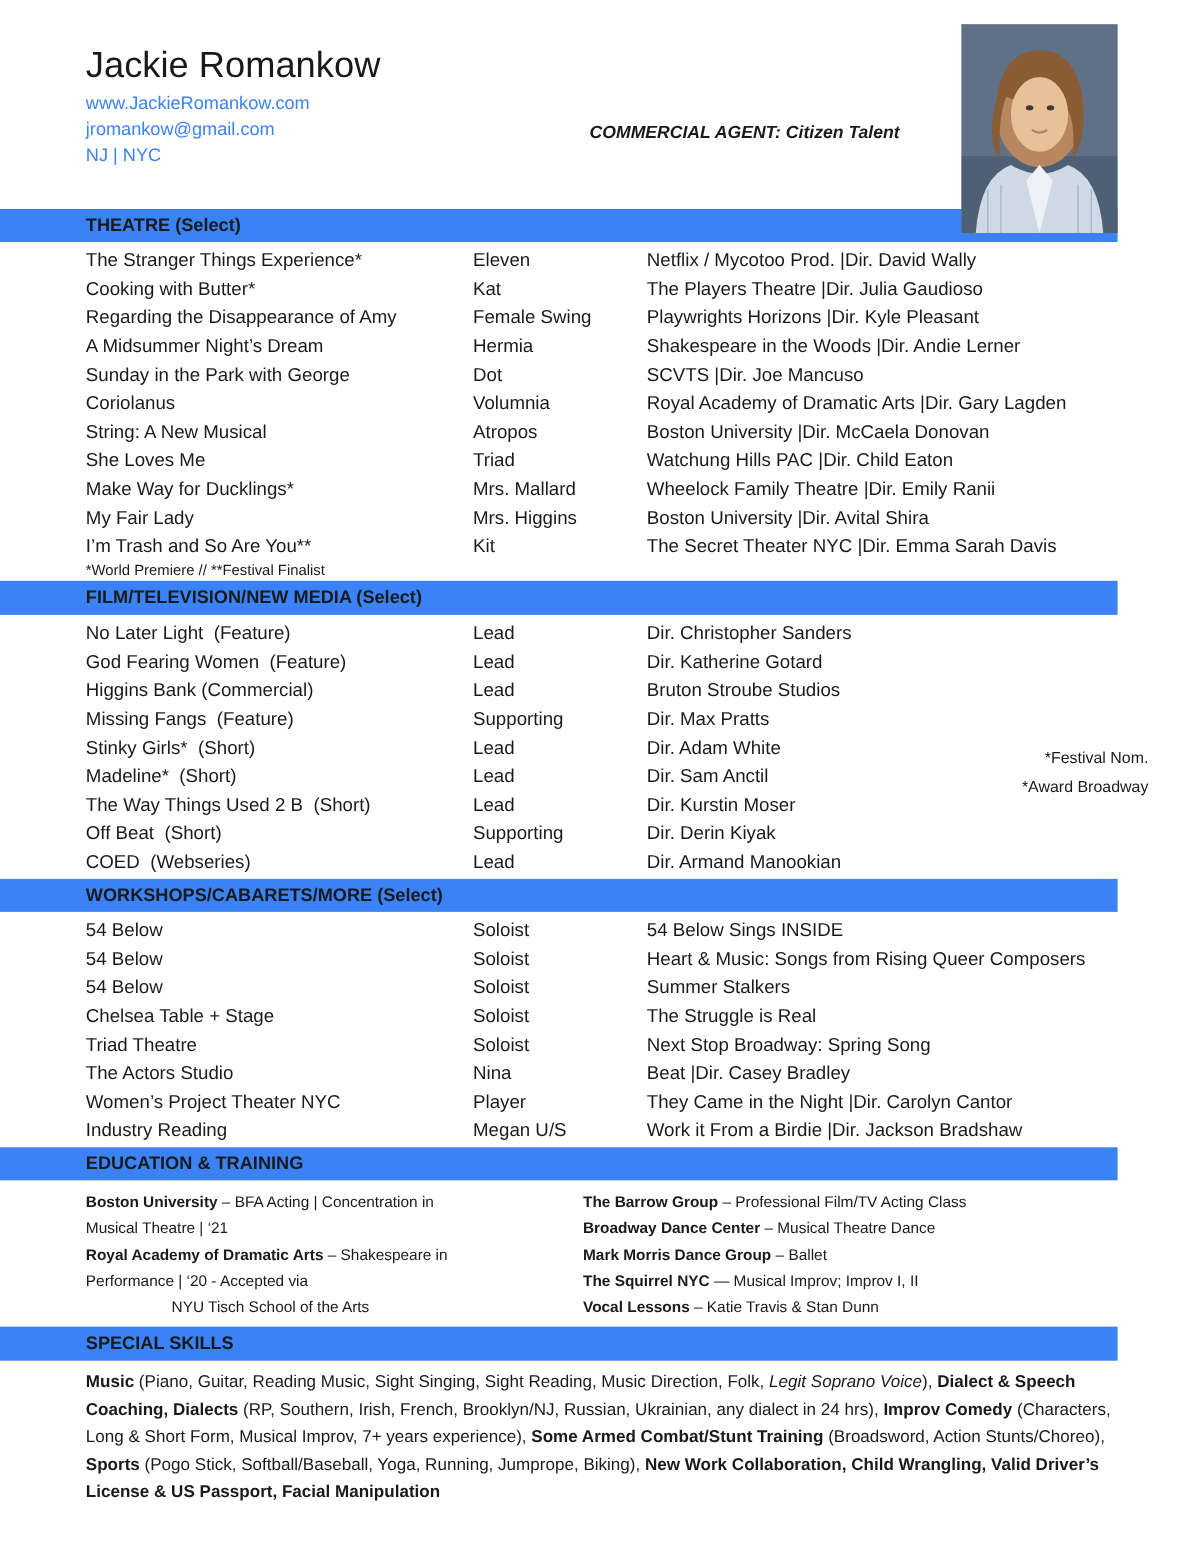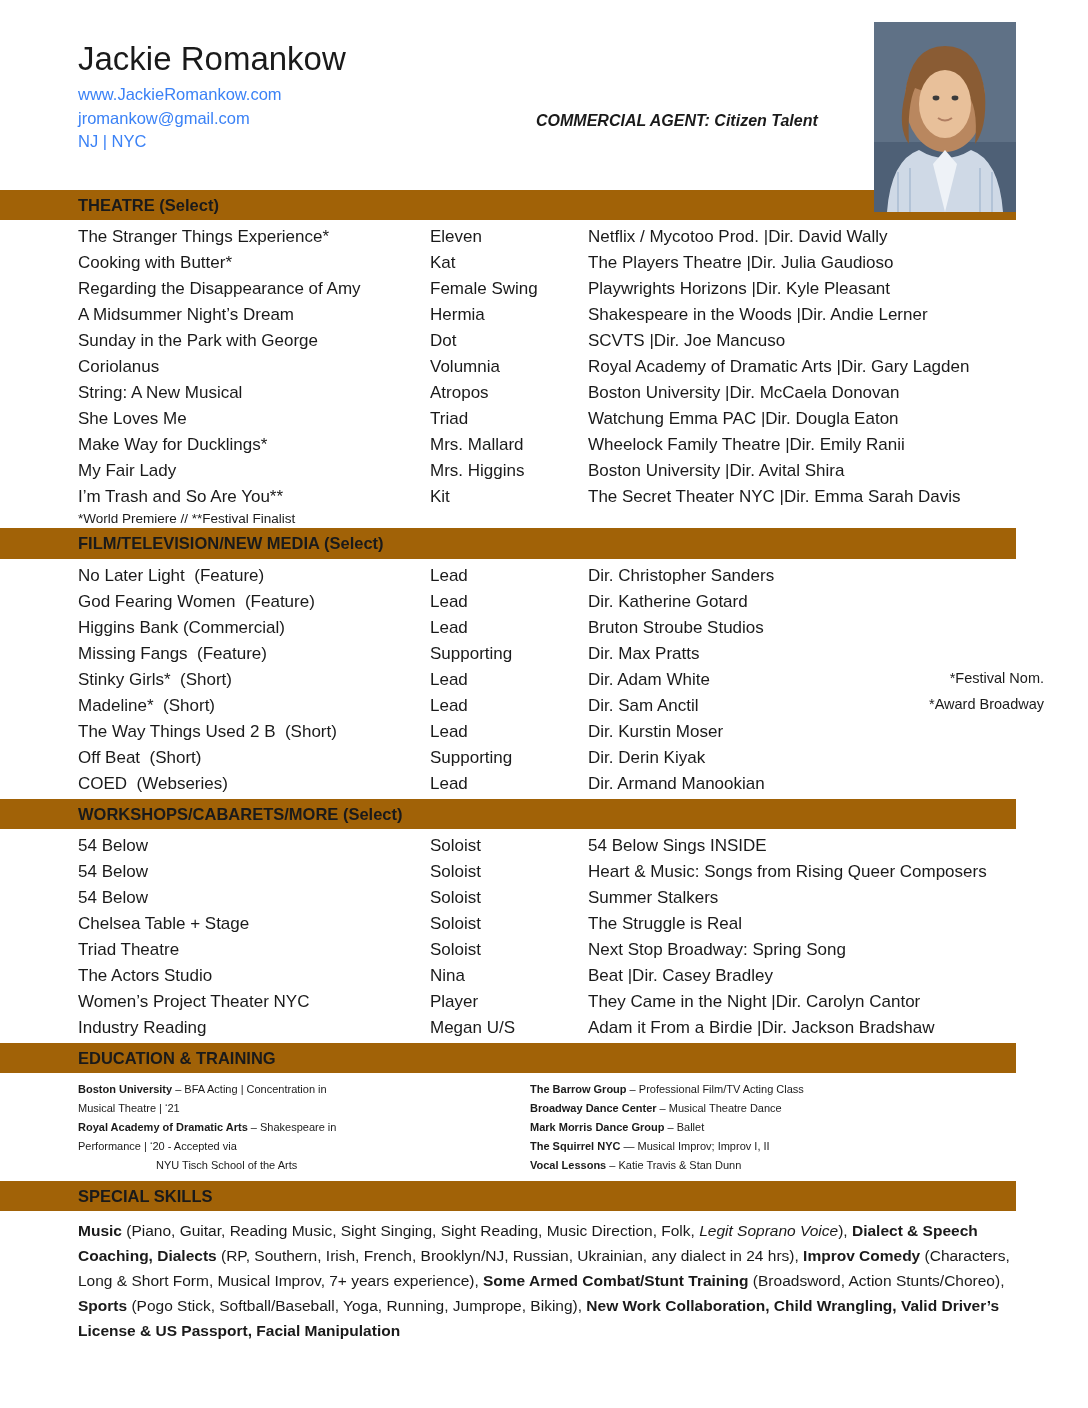--- a/index.html
+++ b/index.html
@@ -57,21 +57,21 @@
     top: 22px;
     width: 142px;
     height: 190px;
     overflow: hidden;
     background: #6d7f92;
   }
   .headshot svg { display: block; }
 
   
   .bar {
-    background: #a16207;
+    background: #3b82f6;
     font-weight: bold;
     font-size: 16.5px;
     padding: 4px 0 4px 78px;
     margin: 0;
     line-height: 1.35;
     box-sizing: border-box;
     width: 1016px;
     margin-left: 0;
   }
   .section {
@@ -94,27 +94,28 @@
   .ital { }
   .note {
     font-size: 13.5px;
     padding-top: 1px;
   }
   .rightnote {
     position: absolute;
     right: -28px;
     font-size: 14.5px;
     white-space: nowrap;
+    margin-top: 12px;
   }
 
   
   .edu {
     display: flex;
     padding: 7px 72px 6px 78px;
-    font-size: 11px;
+    font-size: 14px;
     line-height: 1.72;
   }
   .edu-col { width: 452px; flex: 0 0 452px; }
   .edu-col.right { flex: 1 1 auto; width: auto; }
   .edu b { font-weight: bold; }
   .indent { padding-left: 78px; }
 
   
   .skills {
     padding: 7px 72px 0 78px;
@@ -193,21 +194,21 @@
         <div class="c3">Royal Academy of Dramatic Arts |Dir. Gary Lagden</div>
       </div>
       <div class="row">
         <div class="c1 ital">String: A New Musical</div>
         <div class="c2">Atropos</div>
         <div class="c3">Boston University |Dir. McCaela Donovan</div>
       </div>
       <div class="row">
         <div class="c1 ital">She Loves Me</div>
         <div class="c2">Triad</div>
-        <div class="c3">Watchung Emma PAC |Dir. Dougla Eaton</div>
+        <div class="c3">Watchung Hills PAC |Dir. Child Eaton</div>
       </div>
       <div class="row">
         <div class="c1 ital">Make Way for Ducklings*</div>
         <div class="c2">Mrs. Mallard</div>
         <div class="c3">Wheelock Family Theatre |Dir. Emily Ranii</div>
       </div>
       <div class="row">
         <div class="c1 ital">My Fair Lady</div>
         <div class="c2">Mrs. Higgins</div>
         <div class="c3">Boston University |Dir. Avital Shira</div>
@@ -306,21 +307,21 @@
         <div class="c3 ital">Beat |Dir. Casey Bradley</div>
       </div>
       <div class="row">
         <div class="c1">Women’s Project Theater NYC</div>
         <div class="c2">Player</div>
         <div class="c3 ital">They Came in the Night |Dir. Carolyn Cantor</div>
       </div>
       <div class="row">
         <div class="c1">Industry Reading</div>
         <div class="c2">Megan U/S</div>
-        <div class="c3 ital">Adam it From a Birdie  |Dir. Jackson Bradshaw</div>
+        <div class="c3 ital">Work it From a Birdie  |Dir. Jackson Bradshaw</div>
       </div>
     </div>
   </div>
 
   <div class="section">
     <div class="bar">EDUCATION &amp; TRAINING</div>
     <div class="edu">
       <div class="edu-col">
         <div><b>Boston University</b><span> – BFA Acting | Concentration in</span></div>
         <div><span>Musical Theatre | ‘21</span></div>

